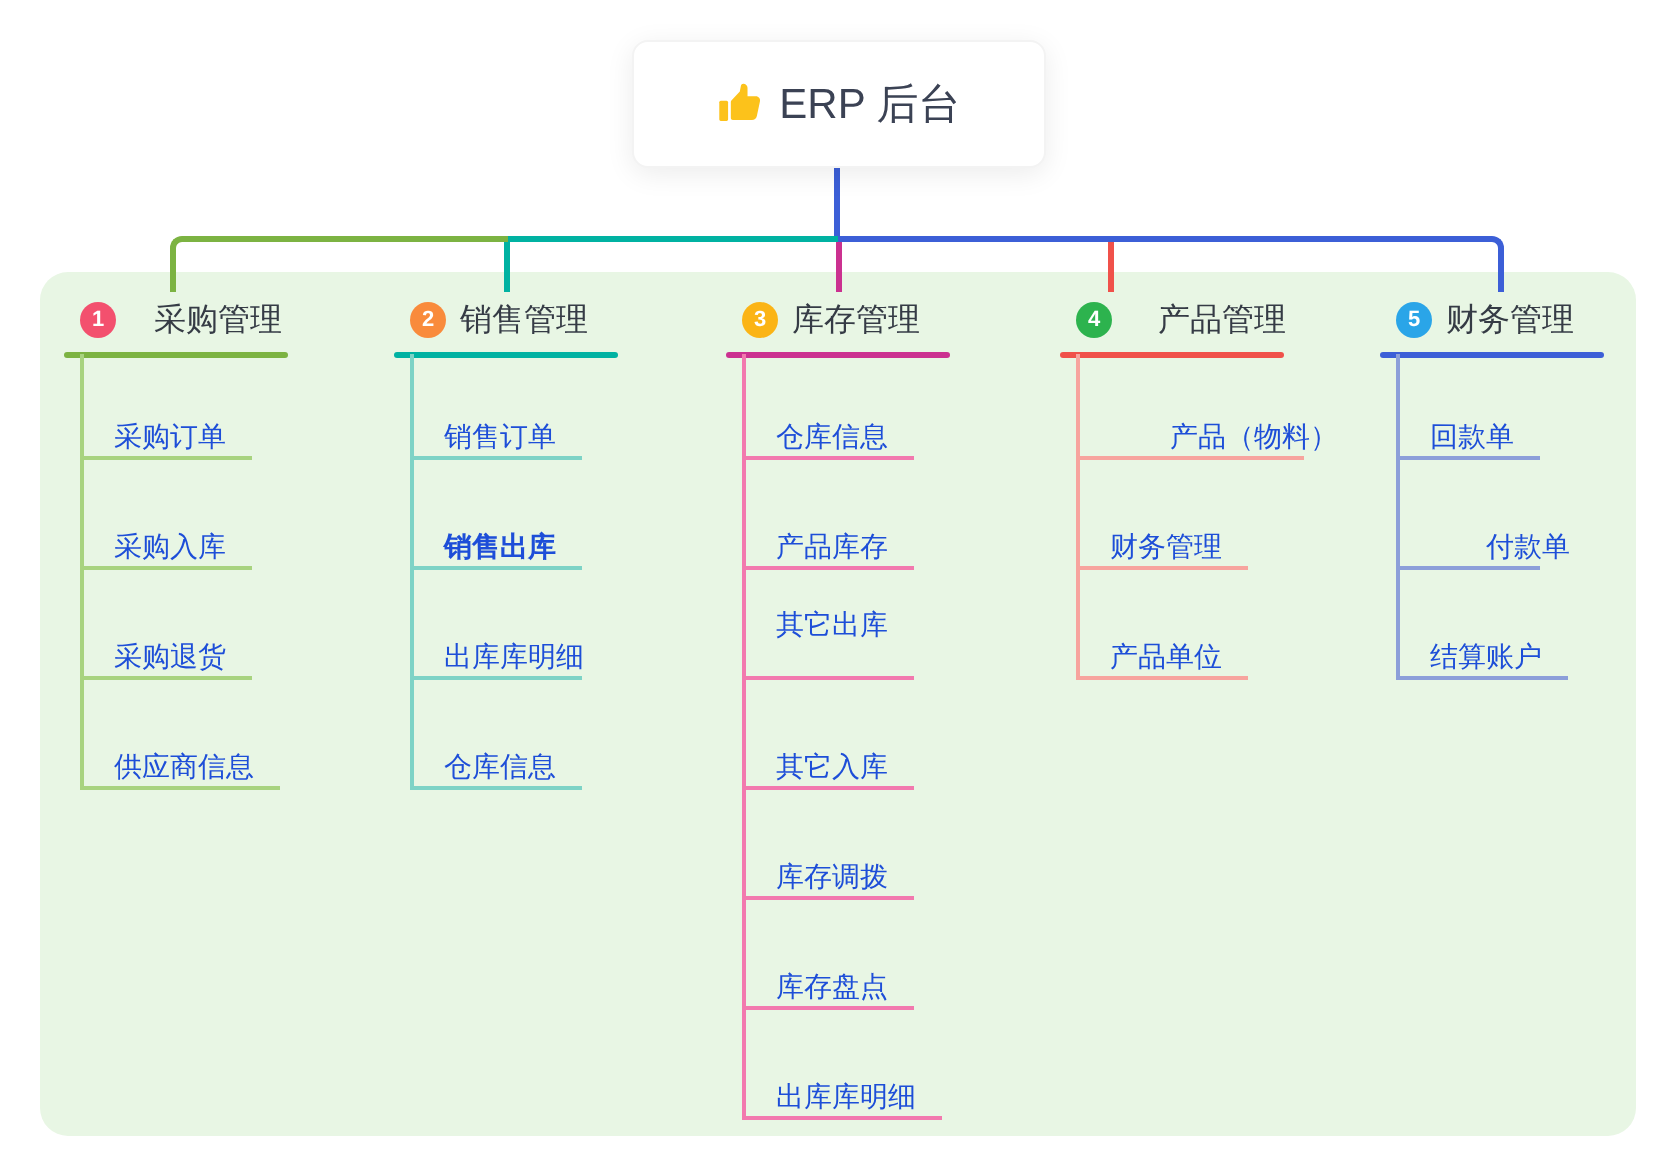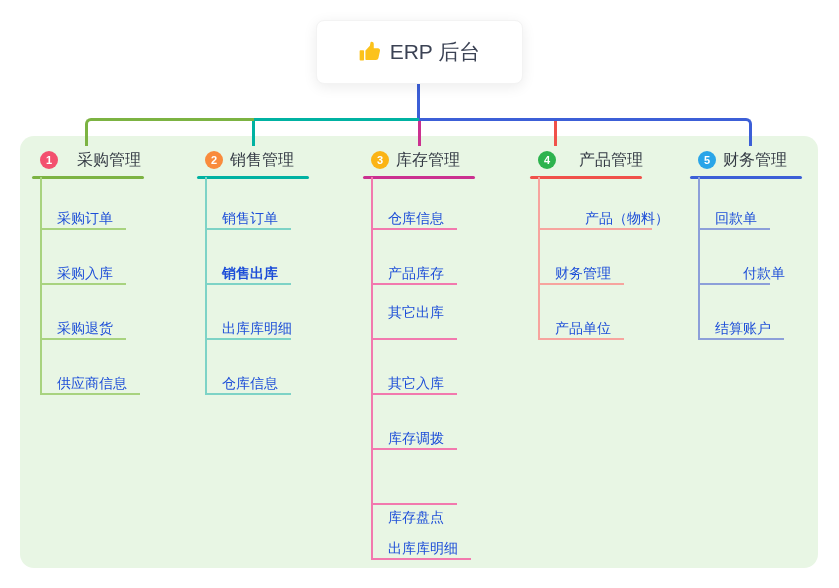--- a/index.html
+++ b/index.html
@@ -92,21 +92,21 @@
       <div class="child-label" style="left: 388px; top: 210px;">仓库信息</div>
       <div class="child-underline" style="left: 371px; top: 228px; width: 86px; background: rgb(242, 121, 174);"></div>
       <div class="child-label" style="left: 388px; top: 265px;">产品库存</div>
       <div class="child-underline" style="left: 371px; top: 283px; width: 86px; background: rgb(242, 121, 174);"></div>
       <div class="child-label" style="left: 388px; top: 304px;">其它出库</div>
       <div class="child-underline" style="left: 371px; top: 338px; width: 86px; background: rgb(242, 121, 174);"></div>
       <div class="child-label" style="left: 388px; top: 375px;">其它入库</div>
       <div class="child-underline" style="left: 371px; top: 393px; width: 86px; background: rgb(242, 121, 174);"></div>
       <div class="child-label" style="left: 388px; top: 430px;">库存调拨</div>
       <div class="child-underline" style="left: 371px; top: 448px; width: 86px; background: rgb(242, 121, 174);"></div>
-      <div class="child-label" style="left: 388px; top: 485px; margin-top: 24px;">库存盘点</div>
+      <div class="child-label" style="left: 388px; top: 485px;">库存盘点</div>
       <div class="child-underline" style="left: 371px; top: 503px; width: 86px; background: rgb(242, 121, 174);"></div>
       <div class="child-label" style="left: 388px; top: 540px;">出库库明细</div>
       <div class="child-underline" style="left: 371px; top: 558px; width: 100px; background: rgb(242, 121, 174);"></div>
       <div class="badge" style="left: 538px; background: rgb(45, 179, 78);">4</div>
       <div class="branch-label" style="left: 579px;">产品管理</div>
       <div class="branch-underline" style="left: 530px; width: 112px; background: rgb(240, 81, 74);"></div>
       <div class="tree-line" style="left: 538px; top: 177px; height: 163px; background: rgb(247, 164, 158);"></div>
       <div class="child-label" style="left: 585px; top: 210px;">产品（物料）</div>
       <div class="child-underline" style="left: 538px; top: 228px; width: 114px; background: rgb(247, 164, 158);"></div>
       <div class="child-label" style="left: 555px; top: 265px;">财务管理</div>

